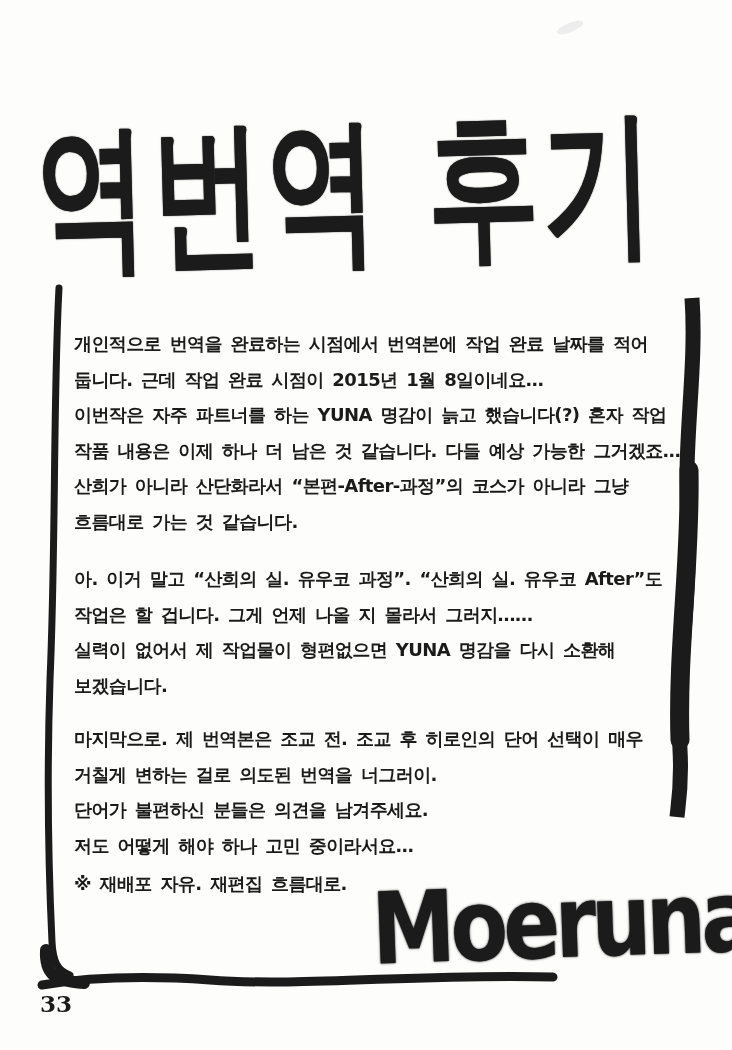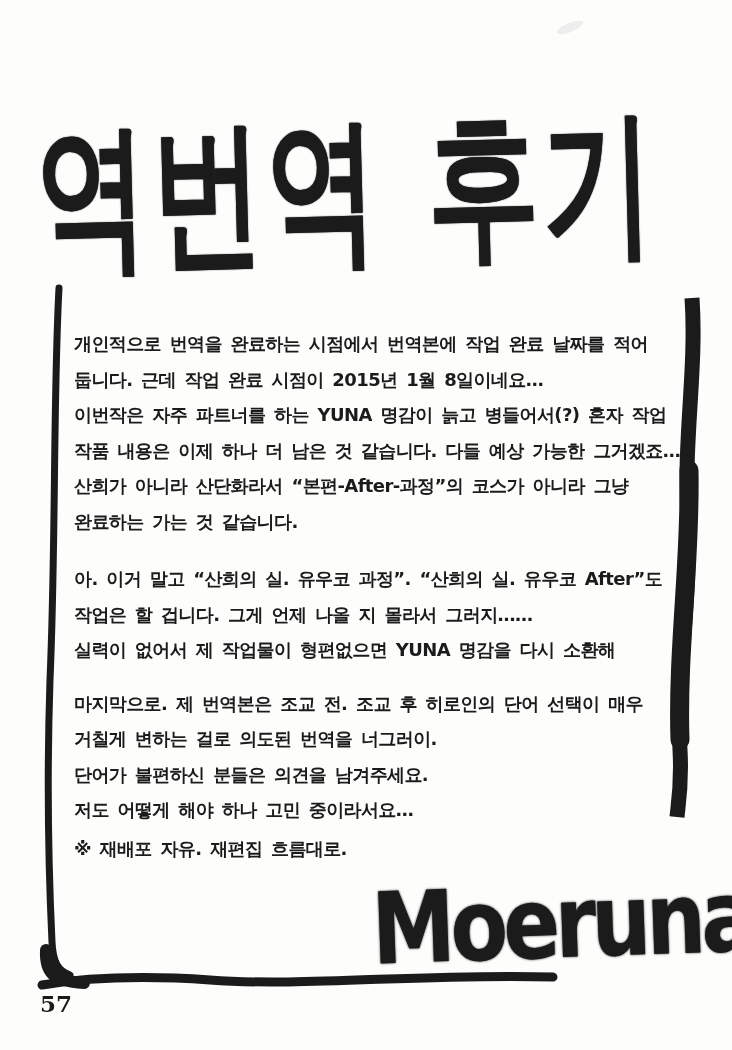--- a/index.html
+++ b/index.html
@@ -65,36 +65,37 @@
     <path d="M46,950 C45,972 52,981 84,983" fill="none" stroke="#1b1b1b" stroke-width="12" stroke-linecap="round"></path>
     <path d="M42,985 C90,977 150,976 210,980 C300,987 430,973 553,977" fill="none" stroke="#1b1b1b" stroke-width="9" stroke-linecap="round"></path>
     <path d="M692,298 C697,370 683,440 688,520 C691,600 676,680 680,750 C682,785 678,806 677,817" fill="none" stroke="#1b1b1b" stroke-width="15" stroke-linecap="butt"></path>
     <path d="M689,470 C691,560 677,650 680,740" fill="none" stroke="#1b1b1b" stroke-width="19" stroke-linecap="round"></path>
   </svg>
 
   <div class="body-text">
     <div class="para para-1">
       <div class="text-line">개인적으로 번역을 완료하는 시점에서 번역본에 작업 완료 날짜를 적어</div>
       <div class="text-line">둡니다. 근데 작업 완료 시점이 2015년 1월 8일이네요…</div>
-      <div class="text-line">이번작은 자주 파트너를 하는 YUNA 명감이 늙고 병들어서(?) 혼자 작업</div>
+      <div class="text-line">이번작은 자주 파트너를 하는 YUNA 명감이 늙고 했습니다(?) 혼자 작업</div>
       <div class="text-line">작품 내용은 이제 하나 더 남은 것 같습니다. 다들 예상 가능한 그거겠죠…</div>
       <div class="text-line">산희가 아니라 산단화라서 “본편-After-과정”의 코스가 아니라 그냥</div>
-      <div class="text-line">완료하는 가는 것 같습니다.</div>
+      <div class="text-line">흐름대로 가는 것 같습니다.</div>
     </div>
     <div class="para para-2">
       <div class="text-line">아. 이거 말고 “산희의 실. 유우코 과정”. “산희의 실. 유우코 After”도</div>
       <div class="text-line">작업은 할 겁니다. 그게 언제 나올 지 몰라서 그러지……</div>
       <div class="text-line">실력이 없어서 제 작업물이 형편없으면 YUNA 명감을 다시 소환해</div>
+      <div class="text-line">보겠습니다.</div>
     </div>
     <div class="para para-3">
       <div class="text-line">마지막으로. 제 번역본은 조교 전. 조교 후 히로인의 단어 선택이 매우</div>
       <div class="text-line">거칠게 변하는 걸로 의도된 번역을 너그러이.</div>
       <div class="text-line">단어가 불편하신 분들은 의견을 남겨주세요.</div>
       <div class="text-line">저도 어떻게 해야 하나 고민 중이라서요…</div>
     </div>
     <div class="notice">※ 재배포 자유. 재편집 흐름대로.</div>
   </div>
 
   <div class="signature">Moeruna</div>
 
-  <div class="page-number">57</div>
+  <div class="page-number">33</div>
 
 </div>
 
 </body></html>

